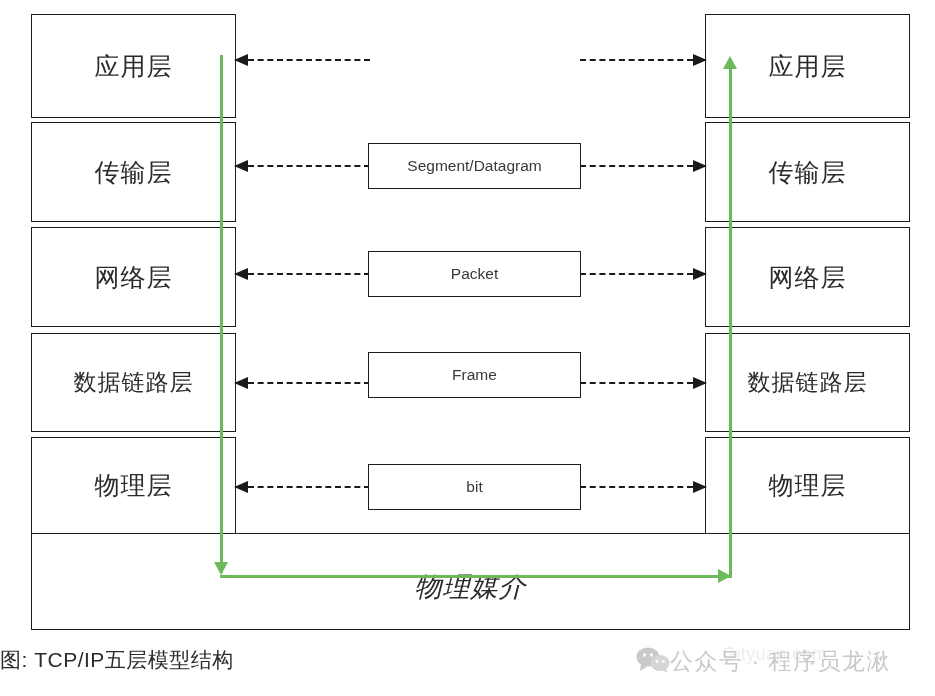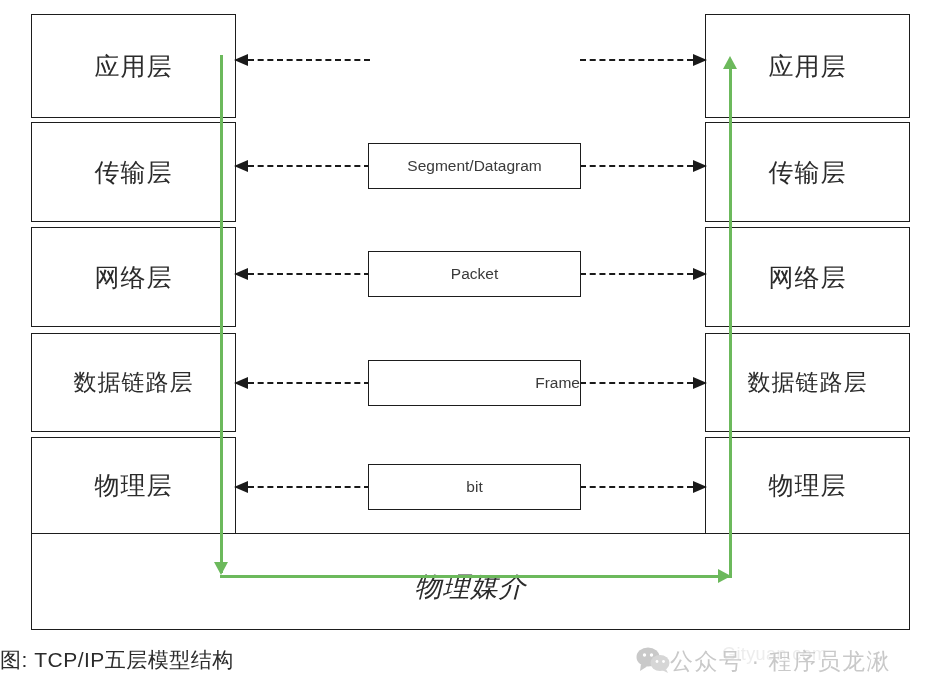--- a/index.html
+++ b/index.html
@@ -214,21 +214,21 @@
   <div id="medium-bar">
     <span class="layer-label">物理媒介</span>
   </div>
 
   <div class="pdu-box" style="top:143px;">
     <span class="pdu-label">Segment/Datagram</span>
   </div>
   <div class="pdu-box" style="top:251px;">
     <span class="pdu-label">Packet</span>
   </div>
-  <div class="pdu-box" style="top:360px;justify-content:flex-end;">
+  <div class="pdu-box" style="top:352px;">
     <span class="pdu-label">Frame</span>
   </div>
   <div class="pdu-box" style="top:464px;">
     <span class="pdu-label">bit</span>
   </div>
 
   <div class="conn to-left" style="left:234px;top:51px;width:136px;">
     <span class="dash"></span>
     <span class="head"></span>
   </div>

